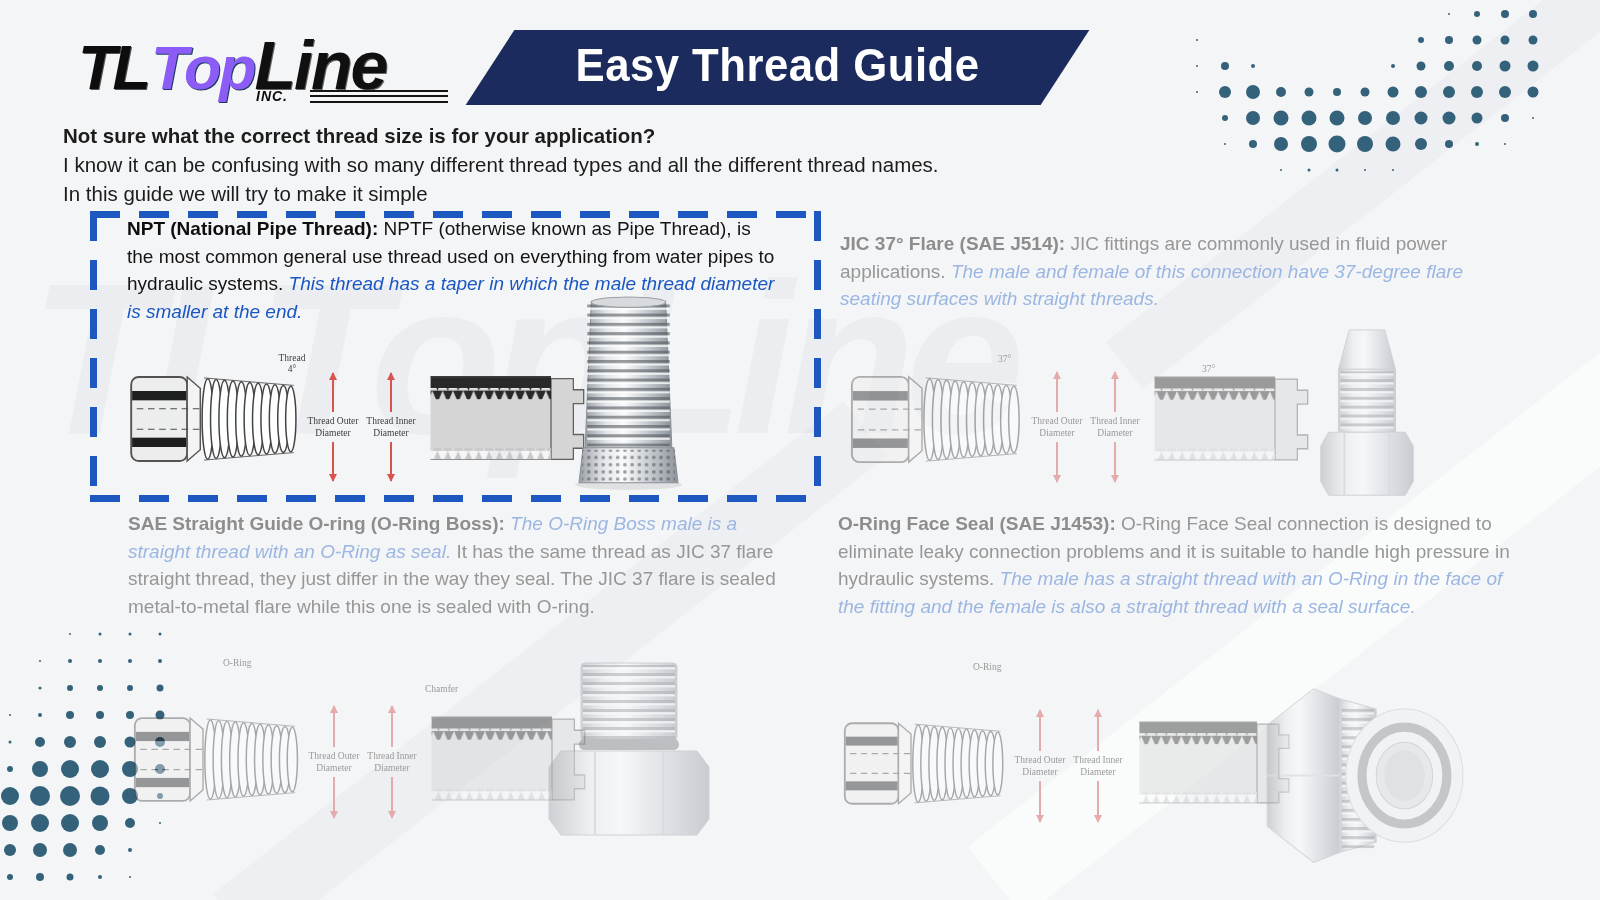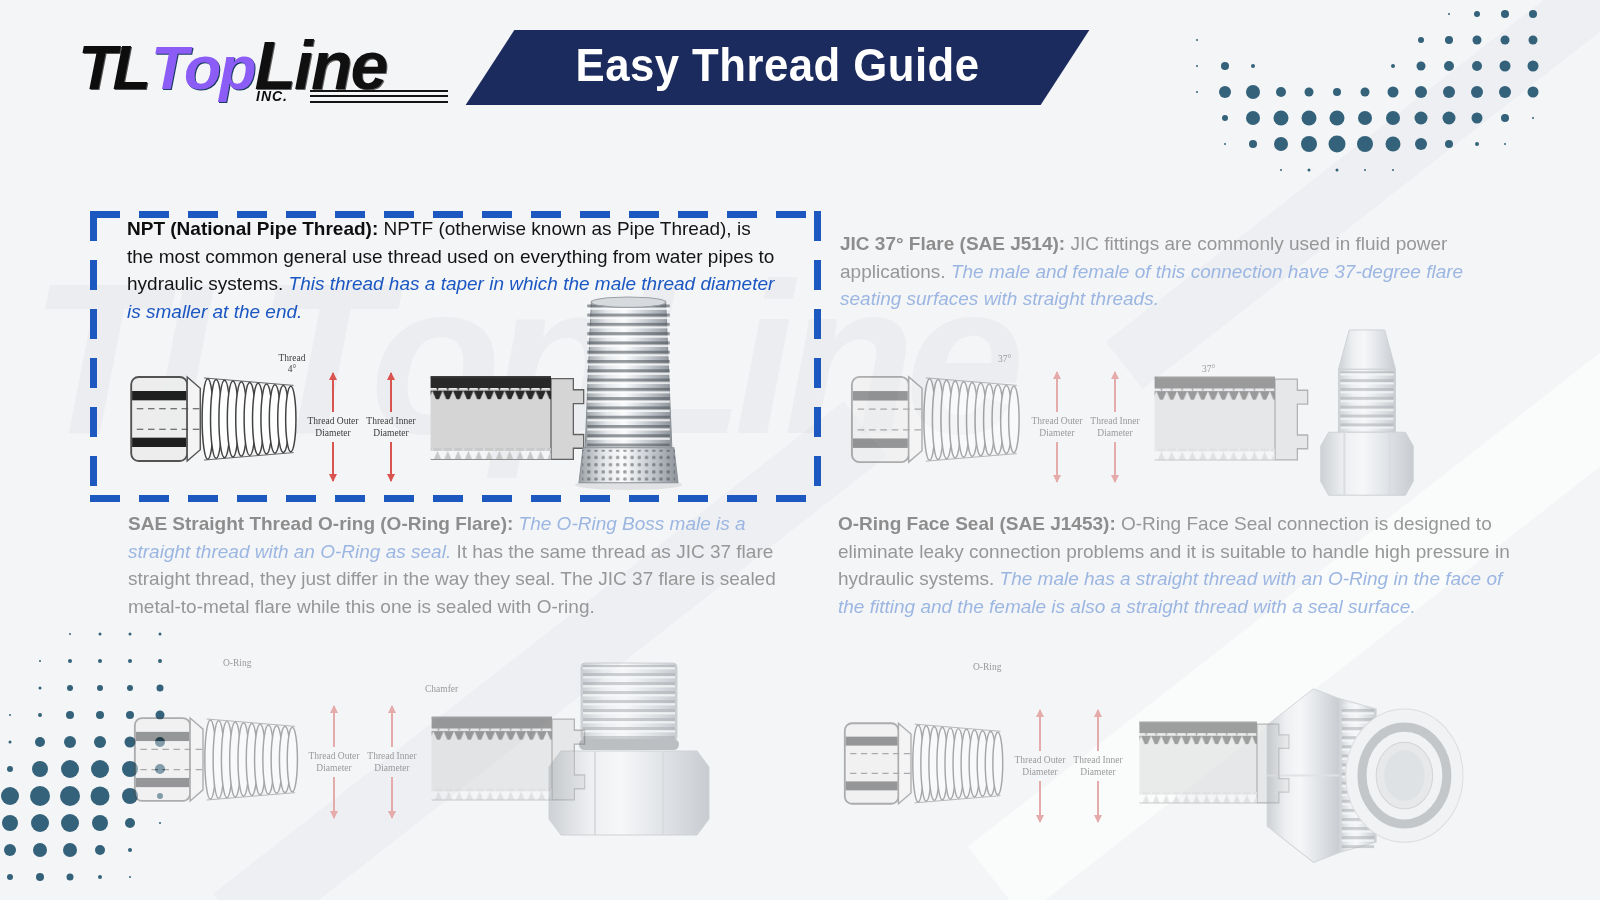--- a/index.html
+++ b/index.html
@@ -263,20 +263,25 @@
 
   <div class="logo">
     <span class="lg-tl">TL</span><span class="lg-top">Top</span><span class="lg-line">Line</span>
     <span class="lg-inc">INC.</span>
     <span class="lg-rules"></span>
   </div>
 
   <div class="banner-bg"></div>
   <div class="banner-text">Easy Thread Guide</div>
 
+  <div class="intro">
+    <div class="hd">Not sure what the correct thread size is for your application?</div>
+    <div>I know it can be confusing with so many different thread types and all the different thread names.</div>
+    <div>In this guide we will try to make it simple</div>
+  </div>
 
   <div class="sec live" id="q1" style="left:90px;top:211px;width:731px;height:291px;">
     <div class="dash dash-h" style="left:0;top:0;width:731px;"></div>
     <div class="dash dash-h" style="left:0;bottom:0;width:731px;"></div>
     <div class="dash dash-v" style="left:0;top:0;height:291px;"></div>
     <div class="dash dash-v" style="right:0;top:0;height:291px;"></div>
 
     <div class="sec-text" style="left:37px;top:4px;width:648px;">
       <span class="sec-title">NPT (National Pipe Thread):</span><span> NPTF (otherwise known as Pipe Thread), is the most common general use thread used on everything from water pipes to hydraulic systems. </span><span class="em">This thread has a taper in which the male thread diameter is smaller at the end.</span>
     </div>
@@ -345,21 +350,21 @@
         <rect x="48" y="46" width="54" height="60" fill="url(#ridges)"></rect>
         <path d="M36 108 L114 108 L122 122 L122 158 L114 172 L36 172 L28 158 L28 122 Z" fill="url(#metalV)" stroke="#9aa0a6"></path>
         <line x1="52" y1="108" x2="52" y2="172" stroke="#b5bac0" stroke-width="2"></line>
         <line x1="98" y1="108" x2="98" y2="172" stroke="#b5bac0" stroke-width="2"></line>
       </svg>
     </div>
   </div>
 
   <div class="sec faded" id="q3" style="left:128px;top:506px;width:690px;height:370px;">
     <div class="sec-text" style="left:0;top:4px;width:650px;">
-      <span class="sec-title">SAE Straight Thread O-ring (O-Ring Flare):</span>
+      <span class="sec-title">SAE Straight Guide O-ring (O-Ring Boss):</span>
       <span class="em">The O-Ring Boss male is a straight thread with an O-Ring as seal.</span><span> It has the same thread as JIC 37 flare straight thread, they just differ in the way they seal. The JIC 37 flare is sealed metal-to-metal flare while this one is sealed with O-ring.</span>
     </div>
 
     <div class="figrow" style="left:5px;top:148px;width:685px;height:210px;">
       <svg class="fig lineart" style="left:0;top:28px;" width="175" height="155" viewBox="0 0 190 150">
           <use href="#male-line"></use>
         </svg>
       <div class="note" style="left:90px;top:4px;"><span>O-Ring</span></div>
       <div class="dim" style="left:172px;top:52px;height:112px;">
         <div class="dim-arrow up"></div>

